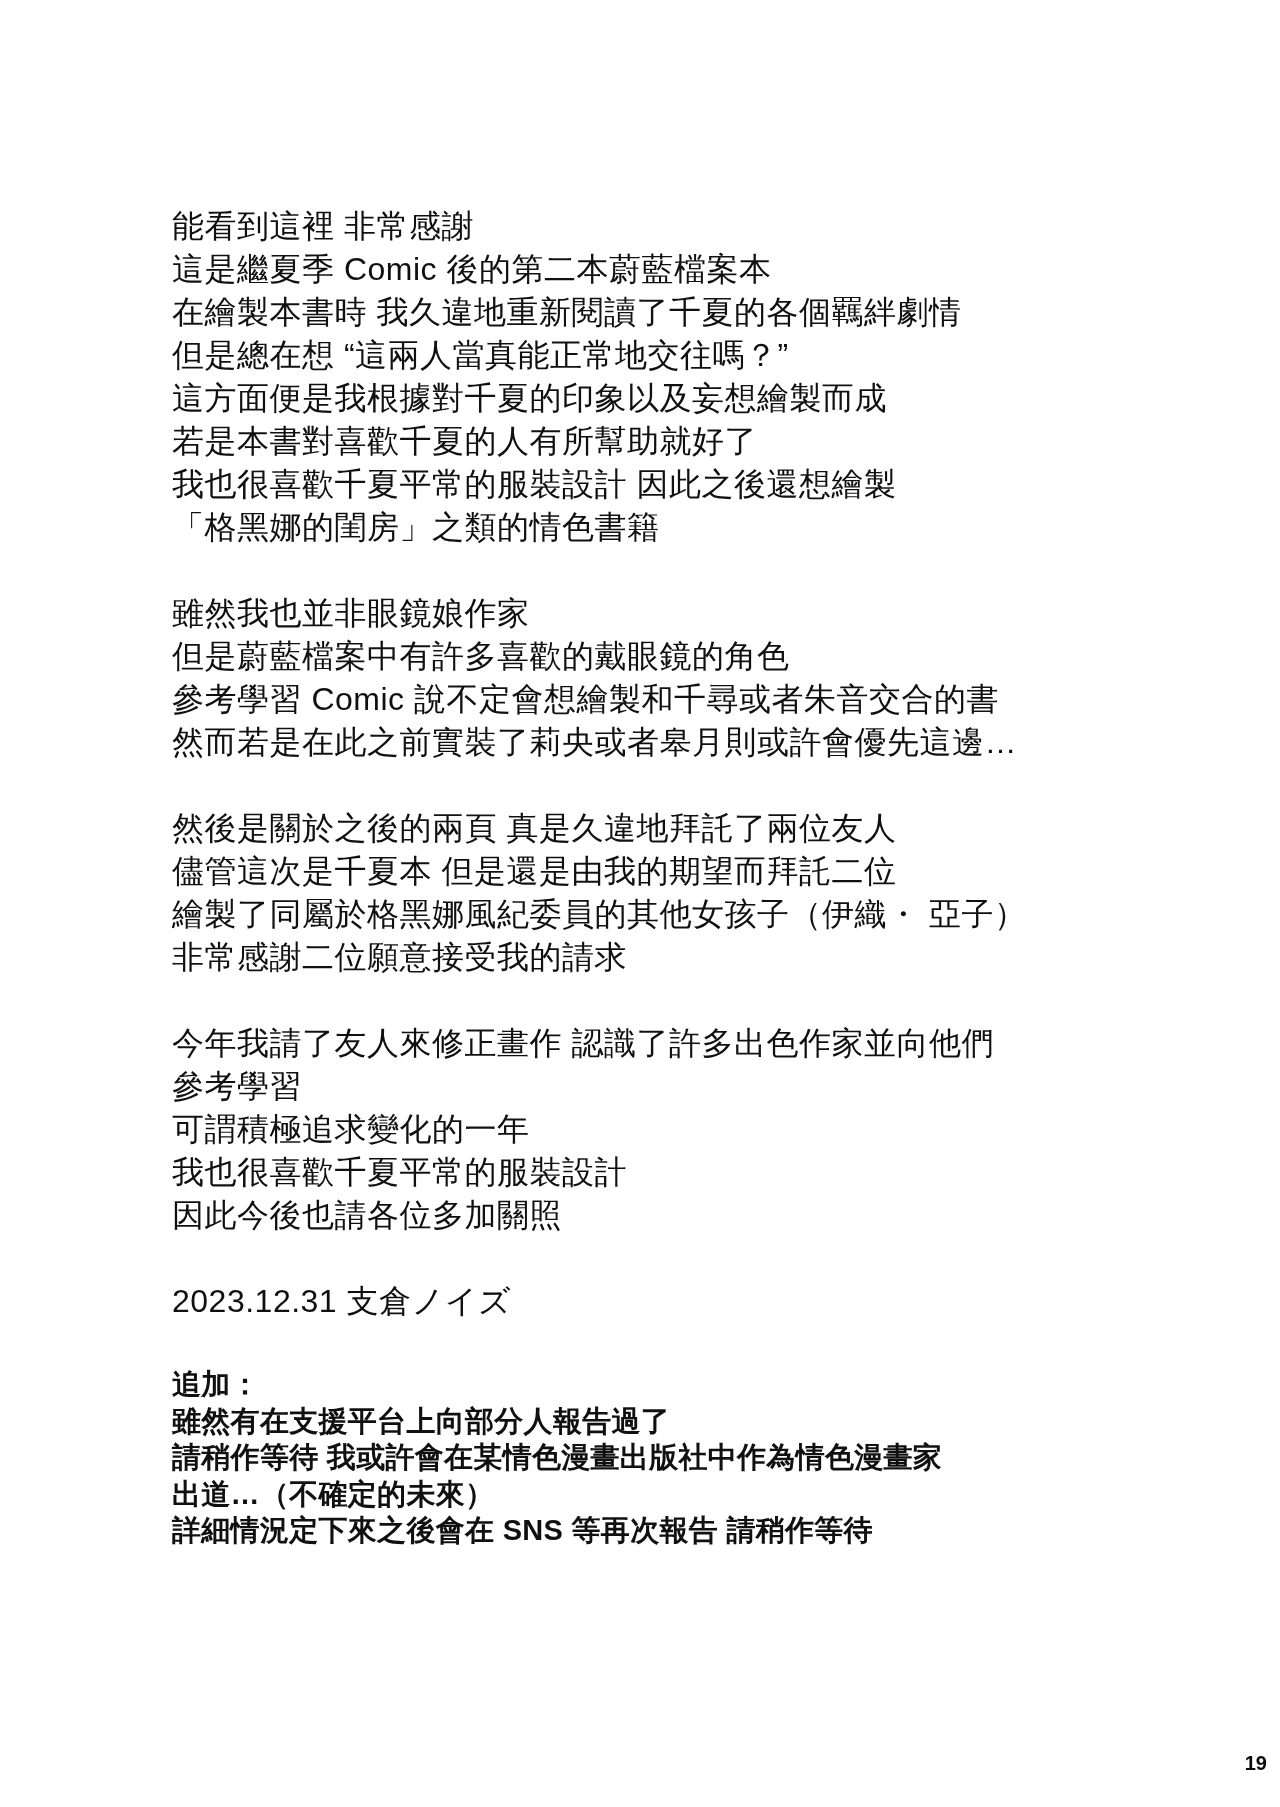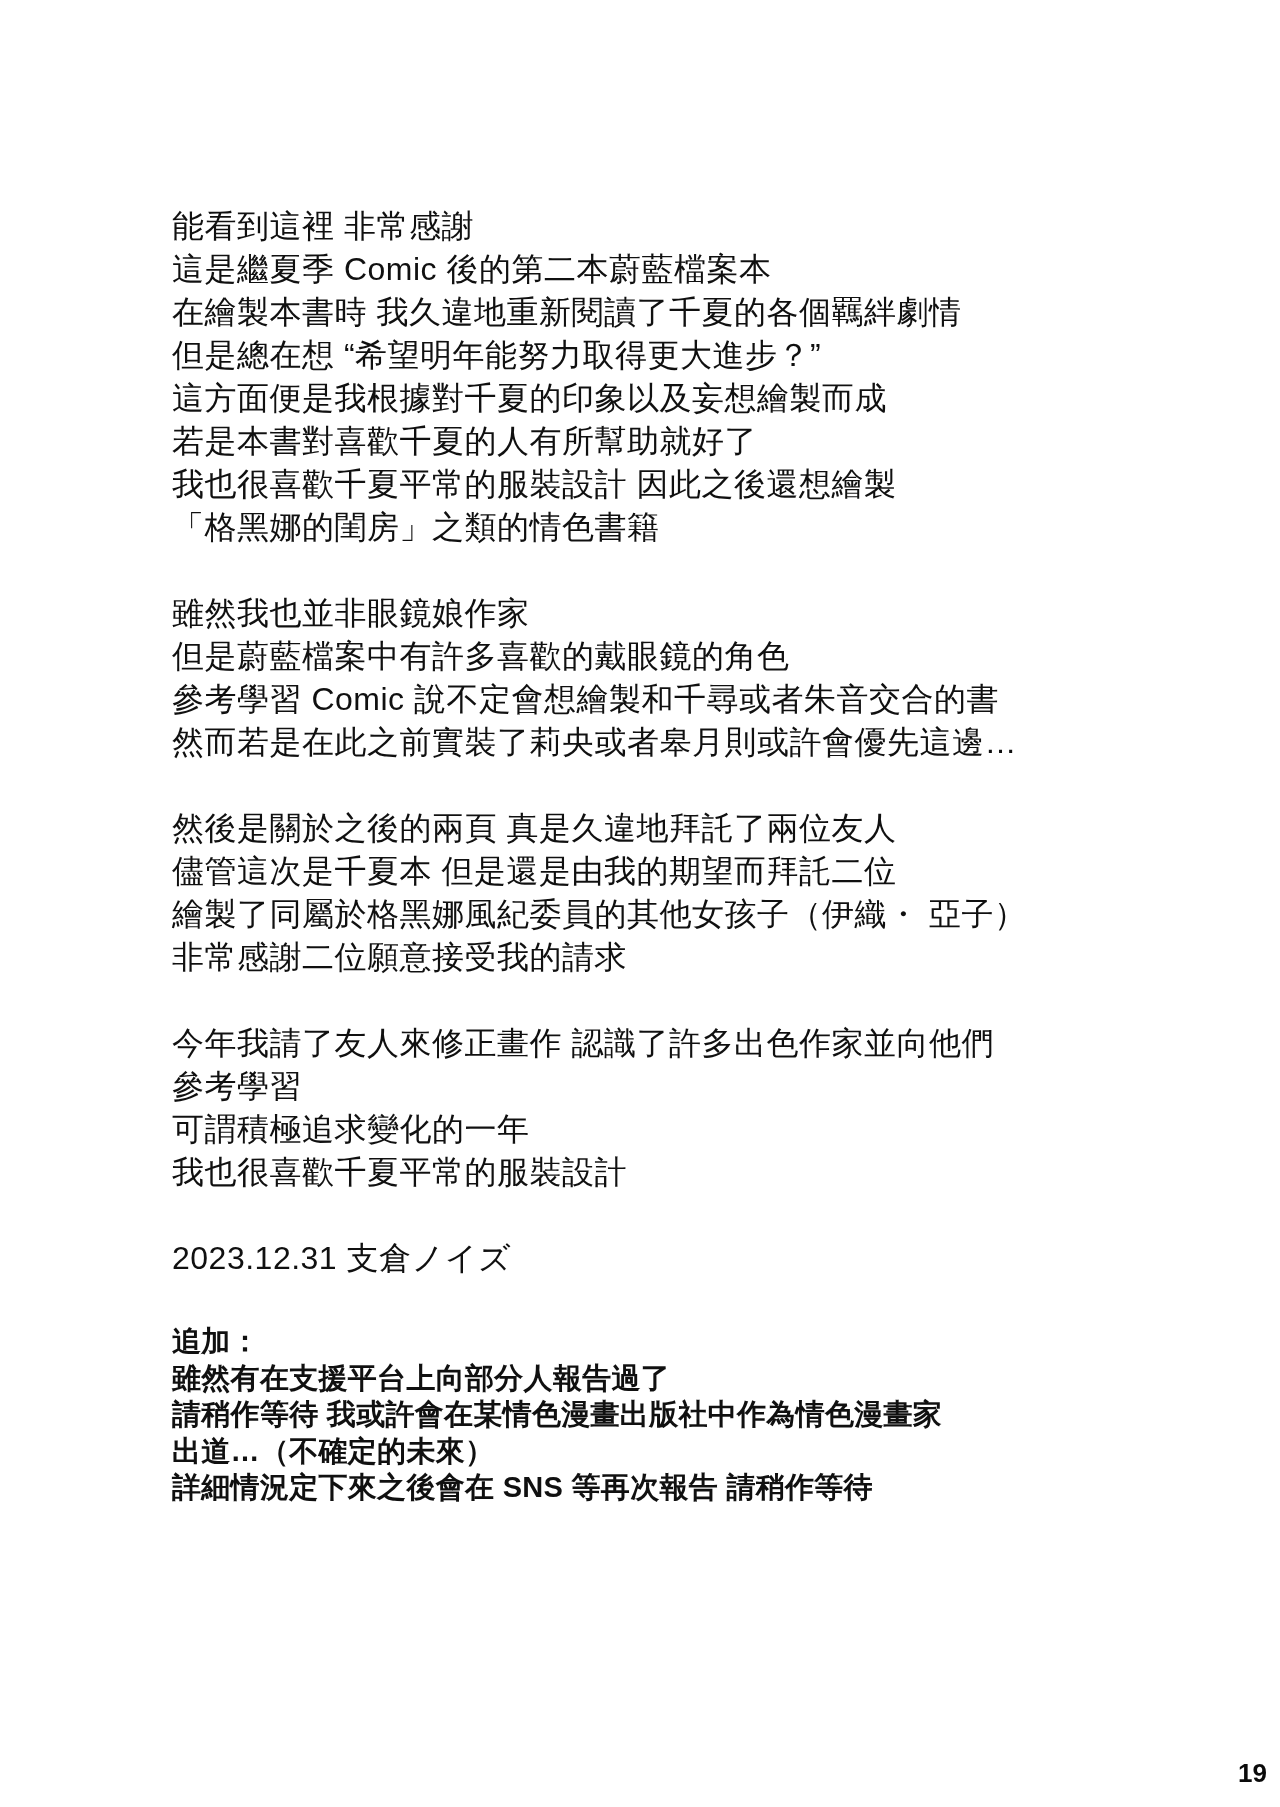--- a/index.html
+++ b/index.html
@@ -39,38 +39,38 @@
   }
   .addendum .line {
     font-size: 29px;
     line-height: 36.5px;
     letter-spacing: 0.3px;
     font-weight: bold;
   }
   .page-number {
     position: absolute;
     right: 13px;
-    bottom: 18px;
-    font-size: 26px;
+    bottom: 32px;
+    font-size: 20px;
     font-weight: bold;
     color: #0a0a0a;
     font-family: "Liberation Sans", sans-serif;
   }
 </style>
 </head>
 <body>
 
 <div class="page">
   <div class="afterword">
 
     <div class="para">
       <div class="line">能看到這裡 非常感謝</div>
       <div class="line">這是繼夏季 Comic 後的第二本蔚藍檔案本</div>
       <div class="line">在繪製本書時 我久違地重新閱讀了千夏的各個羈絆劇情</div>
-      <div class="line">但是總在想 “希望明年能努力取得更大進步？”</div>
+      <div class="line">但是總在想 “這兩人當真能正常地交往嗎？”</div>
       <div class="line">這方面便是我根據對千夏的印象以及妄想繪製而成</div>
       <div class="line">若是本書對喜歡千夏的人有所幫助就好了</div>
       <div class="line">我也很喜歡千夏平常的服裝設計 因此之後還想繪製</div>
       <div class="line">「格黑娜的閨房」之類的情色書籍</div>
     </div>
 
     <div class="para">
       <div class="line">雖然我也並非眼鏡娘作家</div>
       <div class="line">但是蔚藍檔案中有許多喜歡的戴眼鏡的角色</div>
       <div class="line">參考學習 Comic 說不定會想繪製和千尋或者朱音交合的書</div>
@@ -82,20 +82,21 @@
       <div class="line">儘管這次是千夏本 但是還是由我的期望而拜託二位</div>
       <div class="line">繪製了同屬於格黑娜風紀委員的其他女孩子（伊織・ 亞子）</div>
       <div class="line">非常感謝二位願意接受我的請求</div>
     </div>
 
     <div class="para">
       <div class="line">今年我請了友人來修正畫作 認識了許多出色作家並向他們</div>
       <div class="line">參考學習</div>
       <div class="line">可謂積極追求變化的一年</div>
       <div class="line">我也很喜歡千夏平常的服裝設計</div>
+      <div class="line">因此今後也請各位多加關照</div>
     </div>
 
     <div class="para signature">
       <div class="line">2023.12.31 支倉ノイズ</div>
     </div>
 
     <div class="para addendum">
       <div class="line">追加：</div>
       <div class="line">雖然有在支援平台上向部分人報告過了</div>
       <div class="line">請稍作等待 我或許會在某情色漫畫出版社中作為情色漫畫家</div>

